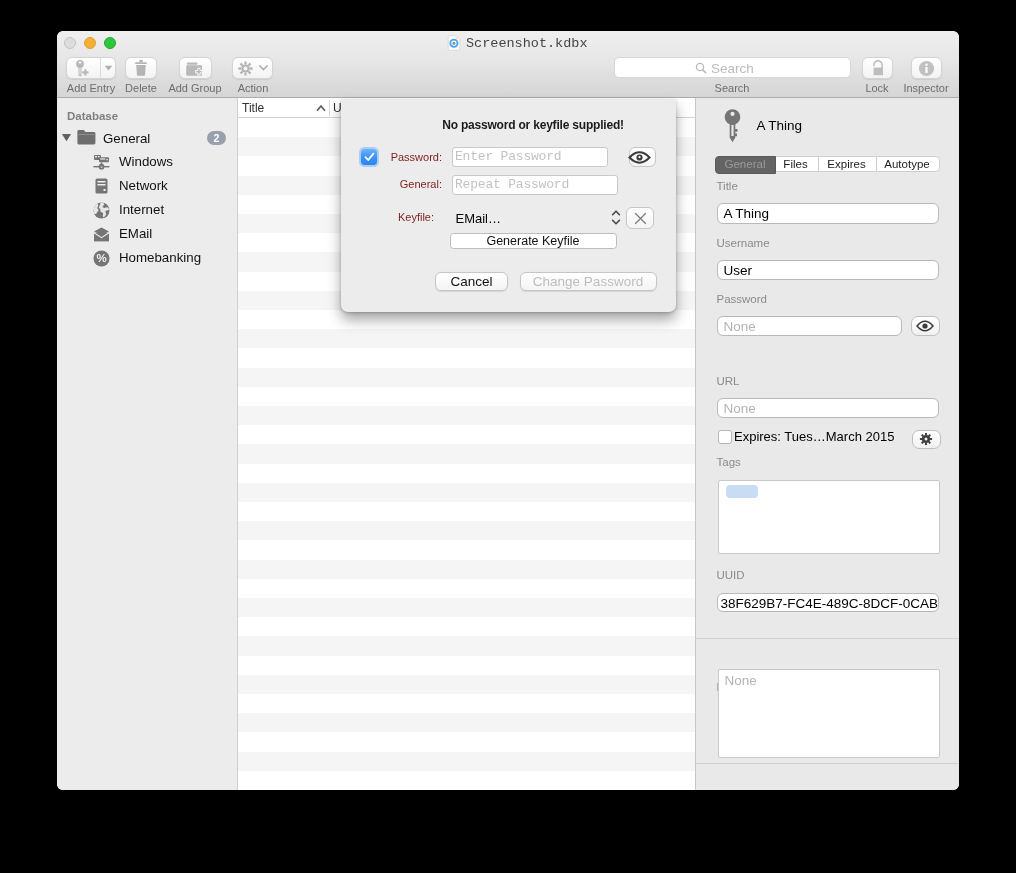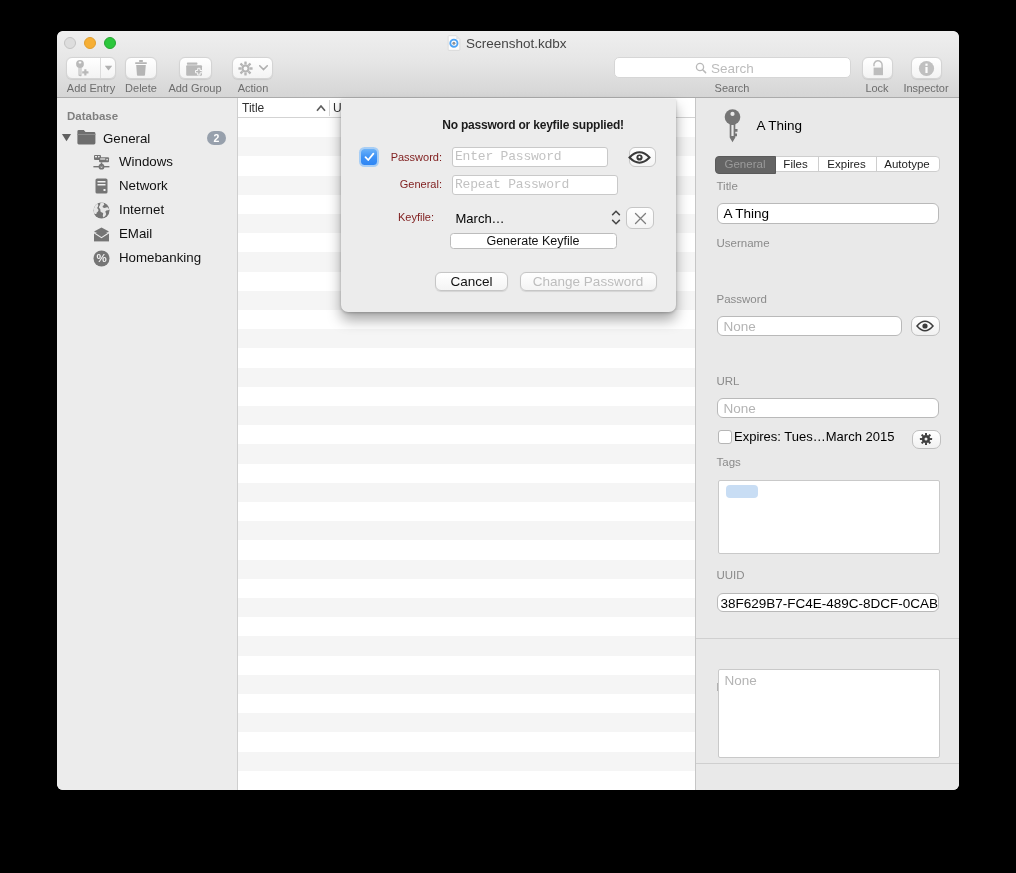--- a/index.html
+++ b/index.html
@@ -4,21 +4,21 @@
 <style>
   html,body{margin:0;padding:0;}
   body{width:1016px;height:873px;background:#000;font-family:"Liberation Sans",sans-serif;position:relative;overflow:hidden;}
   .abs{position:absolute;}
   #win{position:absolute;left:57px;top:31px;width:902px;height:759px;border-radius:6px;background:#ececec;overflow:hidden;}
   
   #toolbar{position:absolute;left:0;top:0;width:902px;height:66px;background:linear-gradient(#efefef,#e6e6e6 45%,#d5d5d5);border-bottom:1px solid #ababab;border-radius:6px 6px 0 0;}
   .tl{position:absolute;top:6px;width:12px;height:12px;border-radius:50%;box-sizing:border-box;}
   .tbtn{position:absolute;top:26px;height:22px;box-sizing:border-box;background:linear-gradient(#ffffff,#f3f3f3);border:1px solid #d4d4d4;border-radius:6px;box-shadow:0 0.5px 1px rgba(0,0,0,0.08);}
   .tlabel{position:absolute;top:51px;font-size:11px;color:#6d6d6d;text-align:center;white-space:nowrap;transform:translateX(-50%);}
-  #wintitle{position:absolute;left:409px;top:5px;font-size:13.5px;color:#454545;}
+  #wintitle{position:absolute;left:409px;top:5px;font-size:13.5px;color:#454545;font-family:Liberation Mono, monospace;}
   
   #sidebar{position:absolute;left:0;top:67px;width:181px;height:692px;background:#ececec;border-right:1px solid #cfcfcf;box-sizing:border-box;}
   .srow{position:absolute;font-size:13.3px;color:#111;white-space:nowrap;}
   
   #table{position:absolute;left:181px;top:67px;width:457px;height:692px;background:#fff;}
   #thead{position:absolute;left:0;top:0;width:457px;height:20px;background:#fff;border-bottom:1px solid #d3d3d3;box-sizing:border-box;}
   #tbody{position:absolute;left:0;top:20px;width:457px;height:672px;background:repeating-linear-gradient(to bottom,#fff 0,#fff 19.2px,#f5f5f5 19.2px,#f5f5f5 38.4px);}
   
   #inspector{position:absolute;left:638px;top:67px;width:264px;height:692px;background:#e9e9e9;border-left:1px solid #c6c6c6;box-sizing:border-box;}
   .ilabel{position:absolute;left:20.5px;font-size:11.5px;color:#8b8b8b;}
@@ -215,20 +215,21 @@
 
     <div class="abs" style="left:18.5px;top:58px;width:225px;height:16px;box-sizing:border-box;background:#fff;border:1px solid #cecece;border-radius:4px;">
       <div class="abs" style="left:-1px;top:-1px;width:59px;height:16px;background:#646464;border:1px solid #5a5a5a;border-radius:4px 0 0 4px;color:#9b9b9b;font-size:11.5px;text-align:center;line-height:15px;">General</div>
       <div class="abs" style="left:58px;top:0;width:44px;height:14px;border-right:1px solid #cecece;color:#1c1c1c;font-size:11.5px;text-align:center;line-height:14px;">Files</div>
       <div class="abs" style="left:102px;top:0;width:58px;height:14px;border-right:1px solid #cecece;color:#1c1c1c;font-size:11.5px;text-align:center;line-height:14px;">Expires</div>
       <div class="abs" style="left:160px;top:0;width:63px;height:14px;color:#1c1c1c;font-size:11.5px;text-align:center;line-height:14px;">Autotype</div>
     </div>
     <div class="ilabel" style="top:82px;">Title</div>
     <div class="ifield" style="top:105px;">A Thing</div>
     <div class="ilabel" style="top:139px;">Username</div>
+    <div class="ifield" style="top:161.5px;">User</div>
     <div class="ilabel" style="top:195px;">Password</div>
     <div class="ifield" style="top:217.5px;width:185px;"><span class="ph">None</span></div>
     <div class="ibtn" style="left:214.5px;top:217.5px;width:29px;height:20.5px;"></div>
     <svg class="abs" style="left:220px;top:222px;" width="18" height="12" viewBox="0 0 18 12">
       <path d="M1 6 Q9 -3.4 17 6 Q9 15.4 1 6 Z" fill="none" stroke="#3c3c3c" stroke-width="1.5"></path>
       <circle cx="9" cy="6" r="2.6" fill="#3c3c3c"></circle>
     </svg>
     <div class="ilabel" style="top:277px;">URL</div>
     <div class="ifield" style="top:300px;height:19.5px;"><span class="ph">None</span></div>
     <div class="abs" style="left:21.5px;top:332px;width:14px;height:14px;box-sizing:border-box;background:#fff;border:1px solid #b6b6b6;border-radius:3px;"></div>
@@ -274,21 +275,21 @@
     <div class="dfield" style="left:111px;top:48.5px;width:156px;height:20px;">Enter Password</div>
     <div class="dbtn" style="left:288px;top:48.5px;width:27px;height:20px;"></div>
     <svg class="abs" style="left:287.5px;top:52.5px;" width="23" height="13" viewBox="0 0 23 13">
       <path d="M1.5 6.5 Q11.5 -3.8 21.5 6.5 Q11.5 16.8 1.5 6.5 Z" fill="none" stroke="#3a3a3a" stroke-width="2"></path>
       <circle cx="11.5" cy="6.5" r="3.1" fill="#3a3a3a"></circle>
       <circle cx="11.5" cy="6.2" r="1.1" fill="#fff"></circle>
     </svg>
     <div class="dlabel" style="right:233.5px;top:79px;">General:</div>
     <div class="dfield" style="left:111px;top:76.5px;width:166px;height:19.5px;">Repeat Password</div>
     <div class="dlabel" style="right:241.5px;top:112px;">Keyfile:</div>
-    <div class="abs" style="left:115px;top:112px;font-size:13px;color:#000;">March…</div>
+    <div class="abs" style="left:115px;top:112px;font-size:13px;color:#000;">EMail…</div>
     <svg class="abs" style="left:270px;top:111px;" width="10" height="15" viewBox="0 0 11 16">
       <path d="M1.3 5.4 L5.5 1.2 L9.7 5.4" fill="none" stroke="#484848" stroke-width="1.6"></path>
       <path d="M1.3 10.6 L5.5 14.8 L9.7 10.6" fill="none" stroke="#484848" stroke-width="1.6"></path>
     </svg>
     <div class="dbtn" style="left:285.5px;top:108.5px;width:28px;height:21.5px;"></div>
     <svg class="abs" style="left:293px;top:113px;" width="13" height="13" viewBox="0 0 13 13">
         <path d="M1.5 1.5 L11.5 11.5 M11.5 1.5 L1.5 11.5" stroke="#7e7e7e" stroke-width="1.3" stroke-linecap="round"></path>
       </svg>
     <div class="dbtn" style="left:109px;top:134.5px;width:167px;height:15.5px;border-radius:3.5px;background:#fff;border:1px solid #bcbcbc;font-size:12.5px;line-height:14px;">Generate Keyfile</div>
     <div class="dbtn" style="left:94.5px;top:173px;width:73px;height:19.5px;font-size:13.5px;line-height:18px;box-shadow:0 0.5px 1px rgba(0,0,0,0.1);">Cancel</div>

